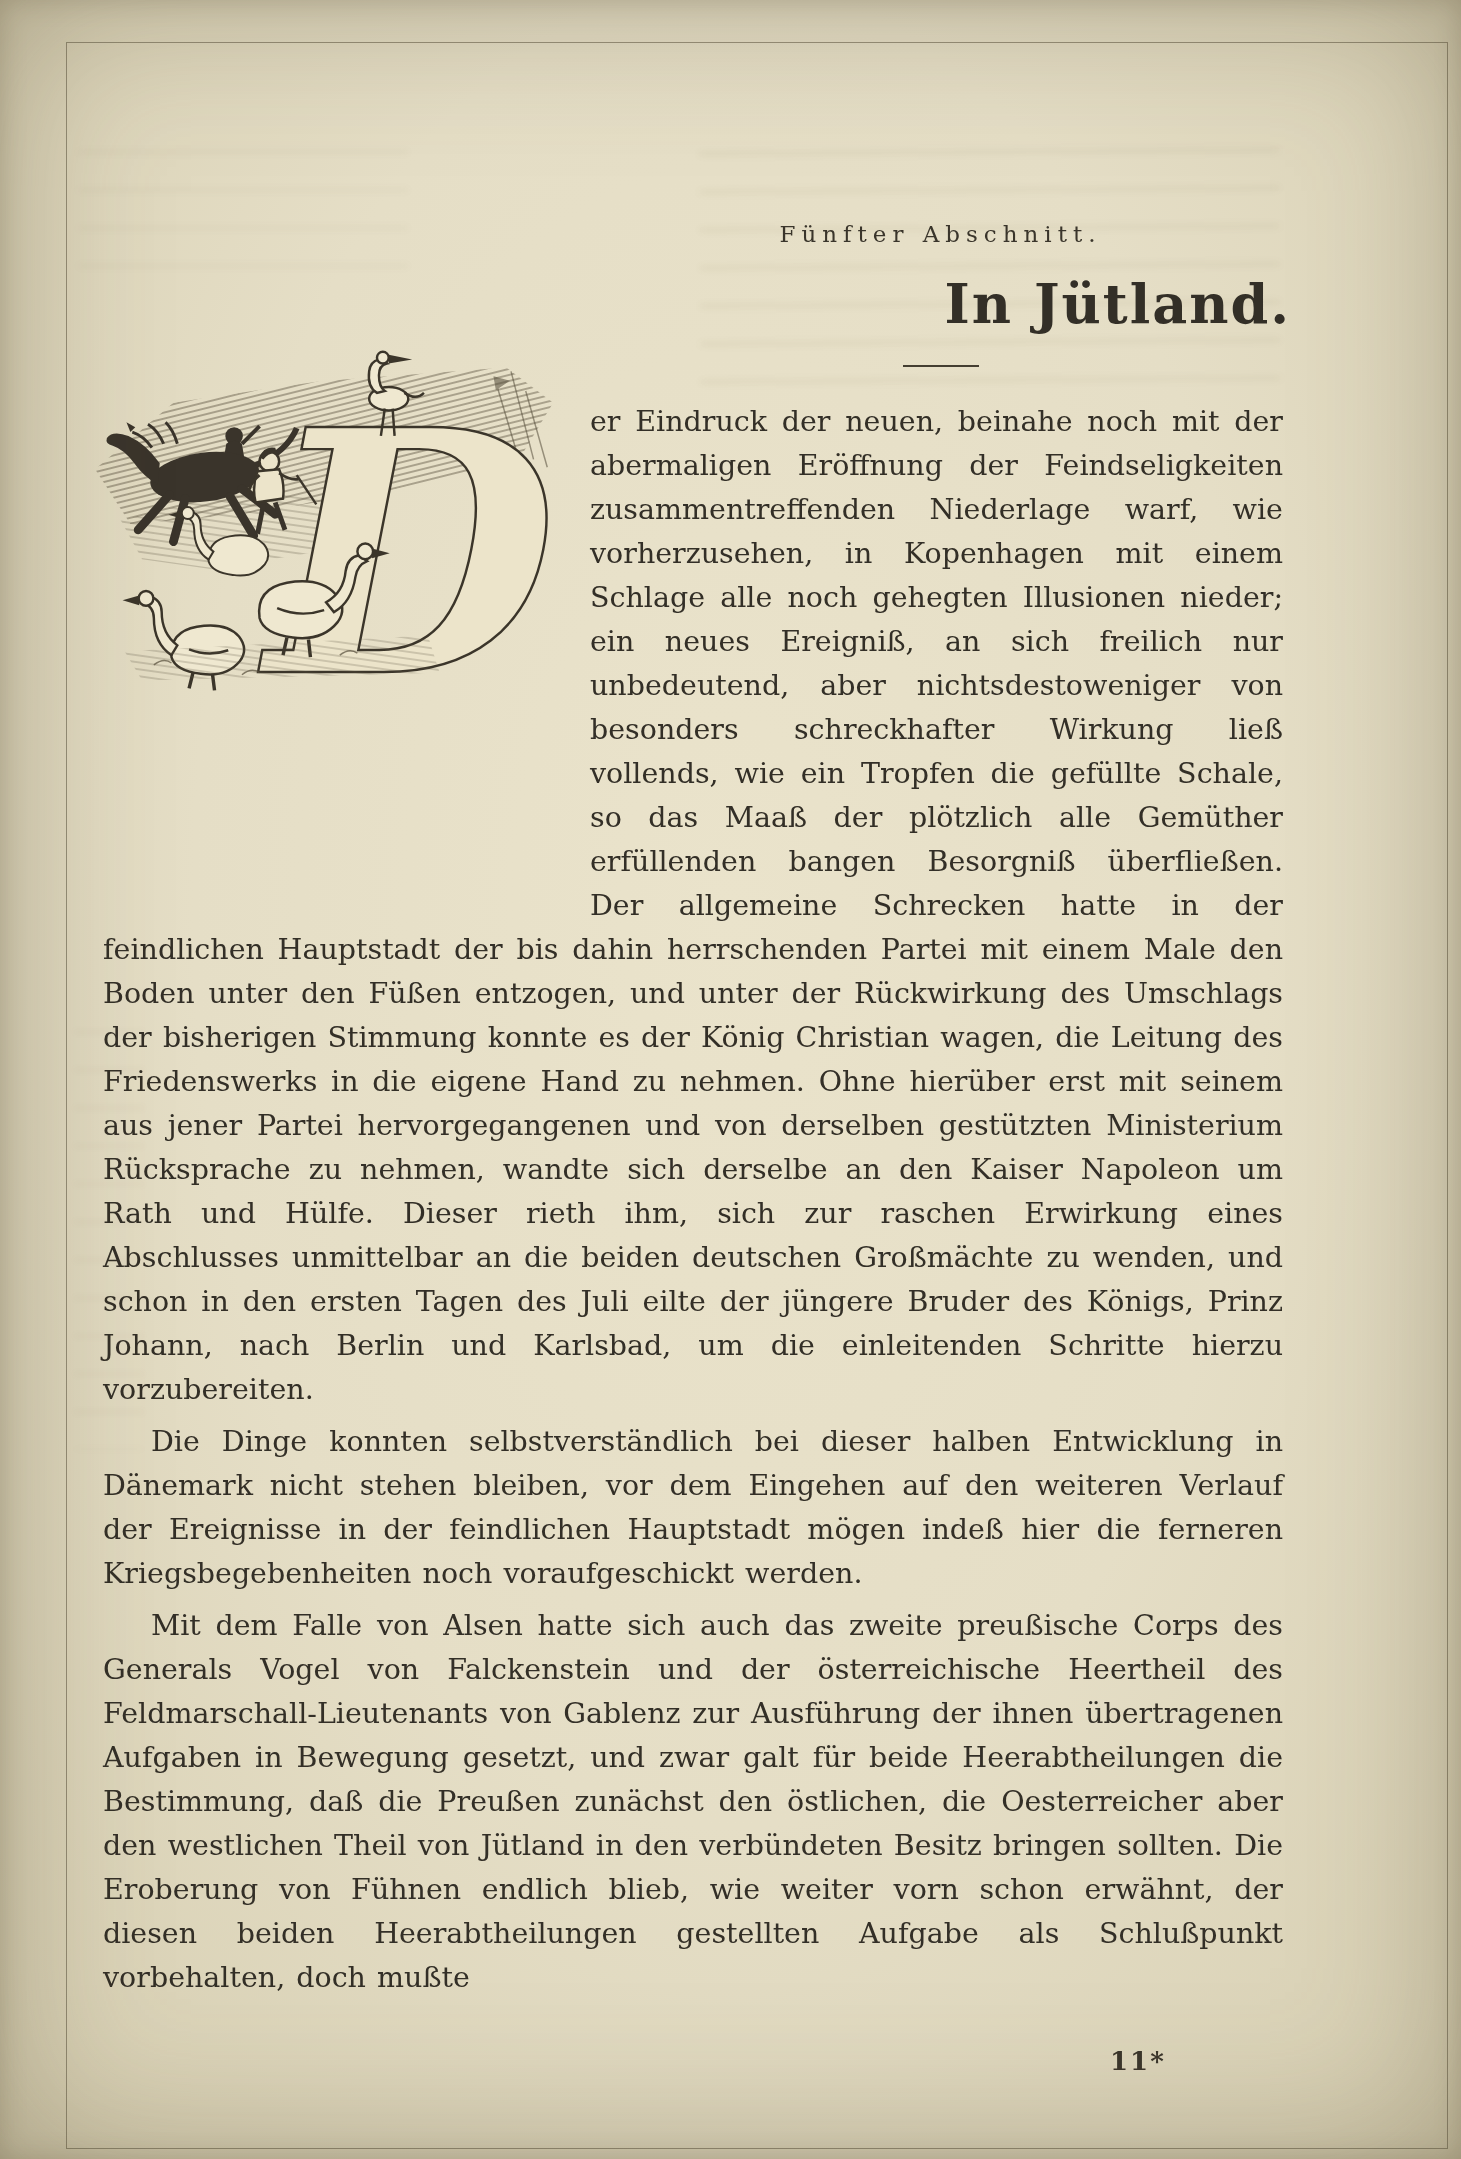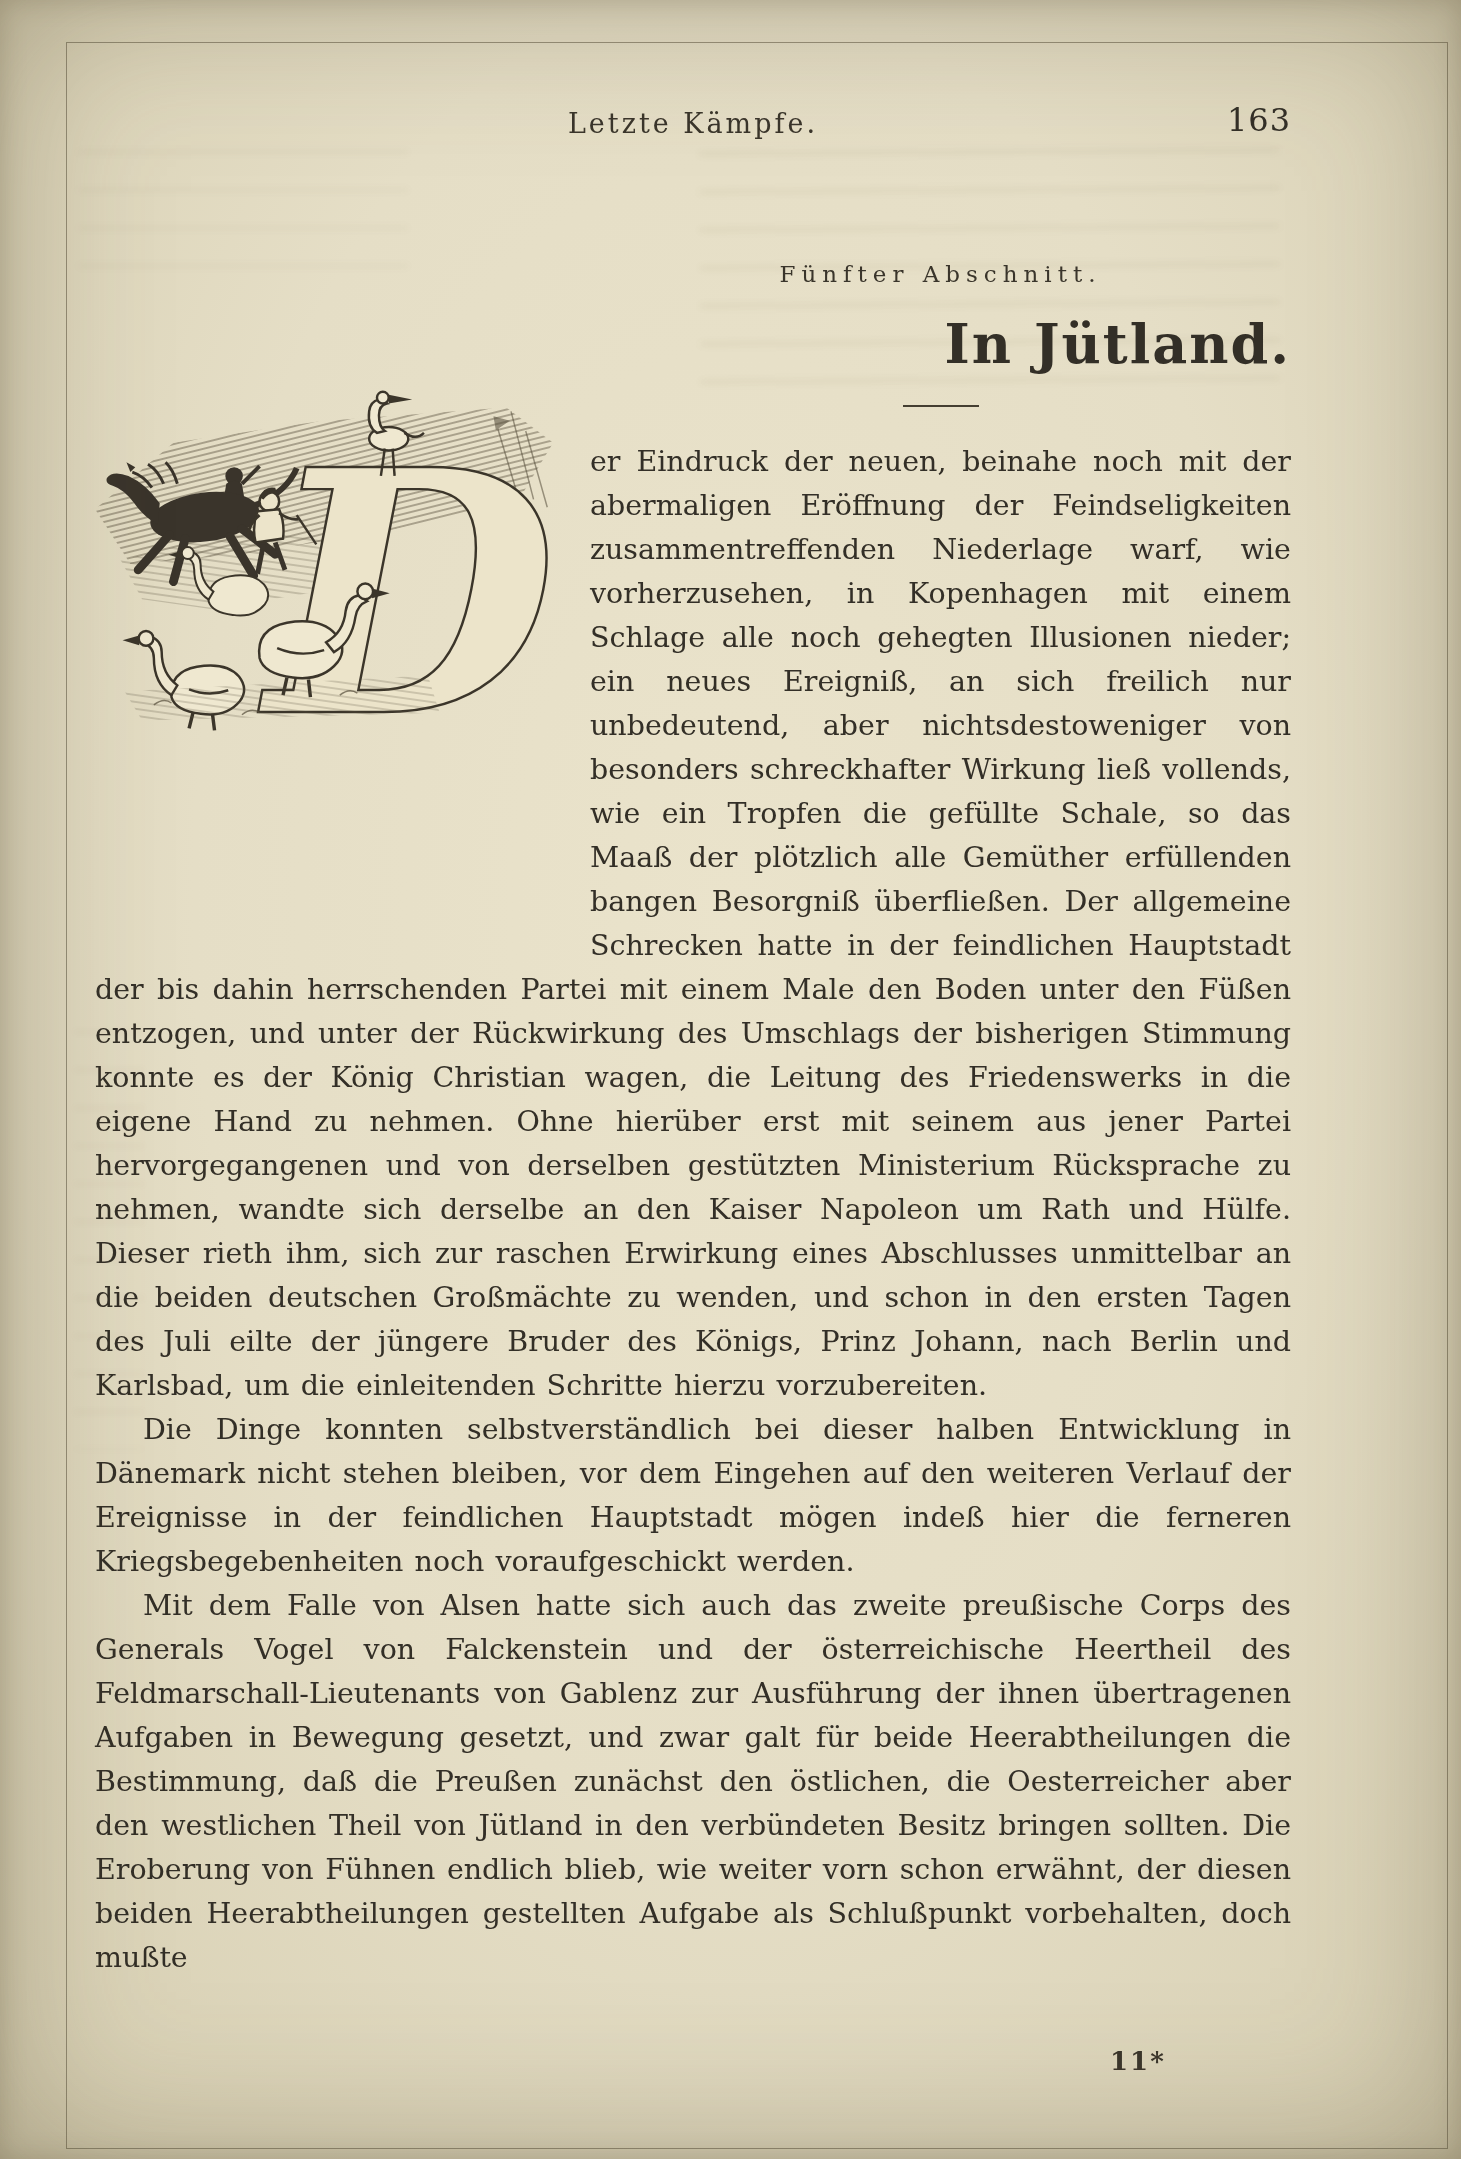--- a/index.html
+++ b/index.html
@@ -93,21 +93,21 @@
     height: 10px;
   }
   .divider {
     display: inline-block;
     width: 76px;
     border-top: 2.5px solid #443e31;
     vertical-align: middle;
   }
 
   p.body-text {
-    margin: 0;
+    margin: 8px;
     font-size: 28.5px;
     line-height: 44px;
     text-align: justify;
     word-spacing: 2px;
     color: #332f27;
   }
   p.first { margin-top: 30px; }
   p.indent { text-indent: 48px; }
 
   .signature-mark {
@@ -123,24 +123,20 @@
 <body>
 
 <div class="page">
   <div class="frame"></div>
   <div class="ghost g1"></div>
   <div class="ghost g2"></div>
   <div class="ghost g3"></div>
 
   <div class="column">
 
-    <div class="running-head">
-      <span class="running-title">Letzte Kämpfe.</span>
-      <span class="page-number">163</span>
-    </div>
 
     <div class="main">
 
       <div class="initial-float">
         <svg width="470" height="548" viewBox="0 0 480 560" xmlns="http://www.w3.org/2000/svg">
           <defs>
             <pattern id="h1" width="6" height="6" patternUnits="userSpaceOnUse" patternTransform="rotate(-14)">
               <line x1="0" y1="3" x2="6" y2="3" stroke="#5a5240" stroke-width="1.1"></line>
             </pattern>
             <pattern id="h2" width="7" height="7" patternUnits="userSpaceOnUse" patternTransform="rotate(8)">

